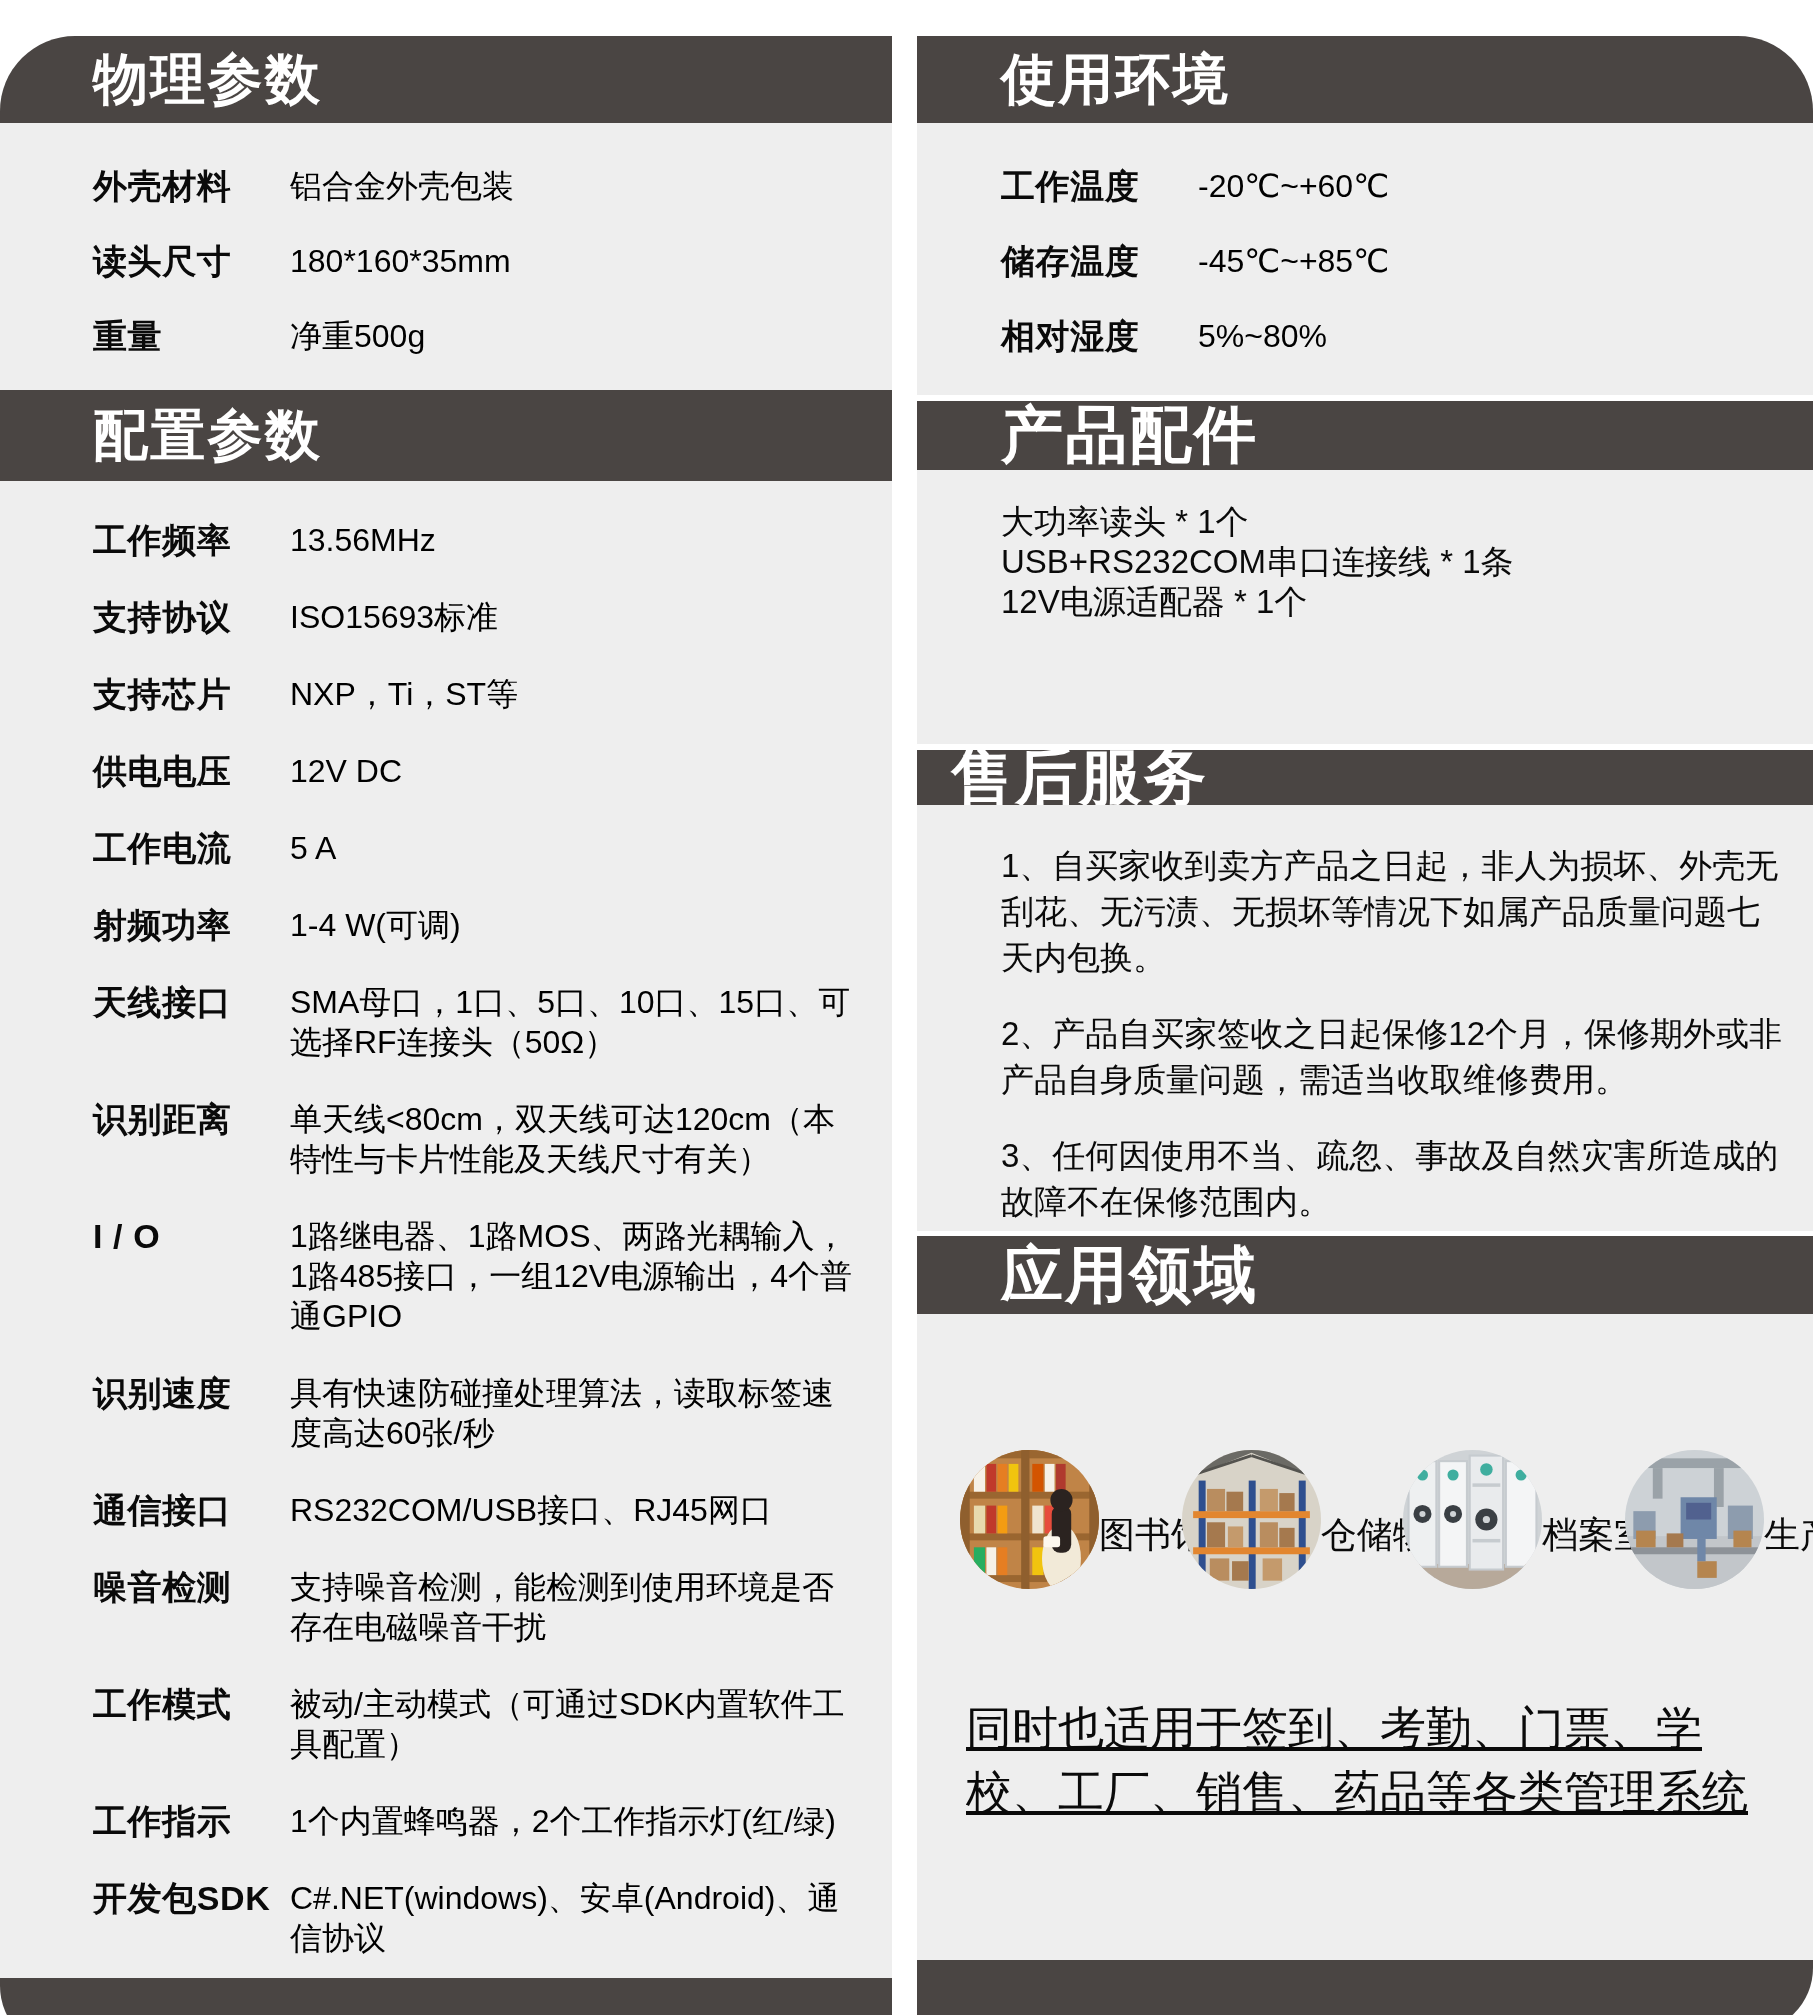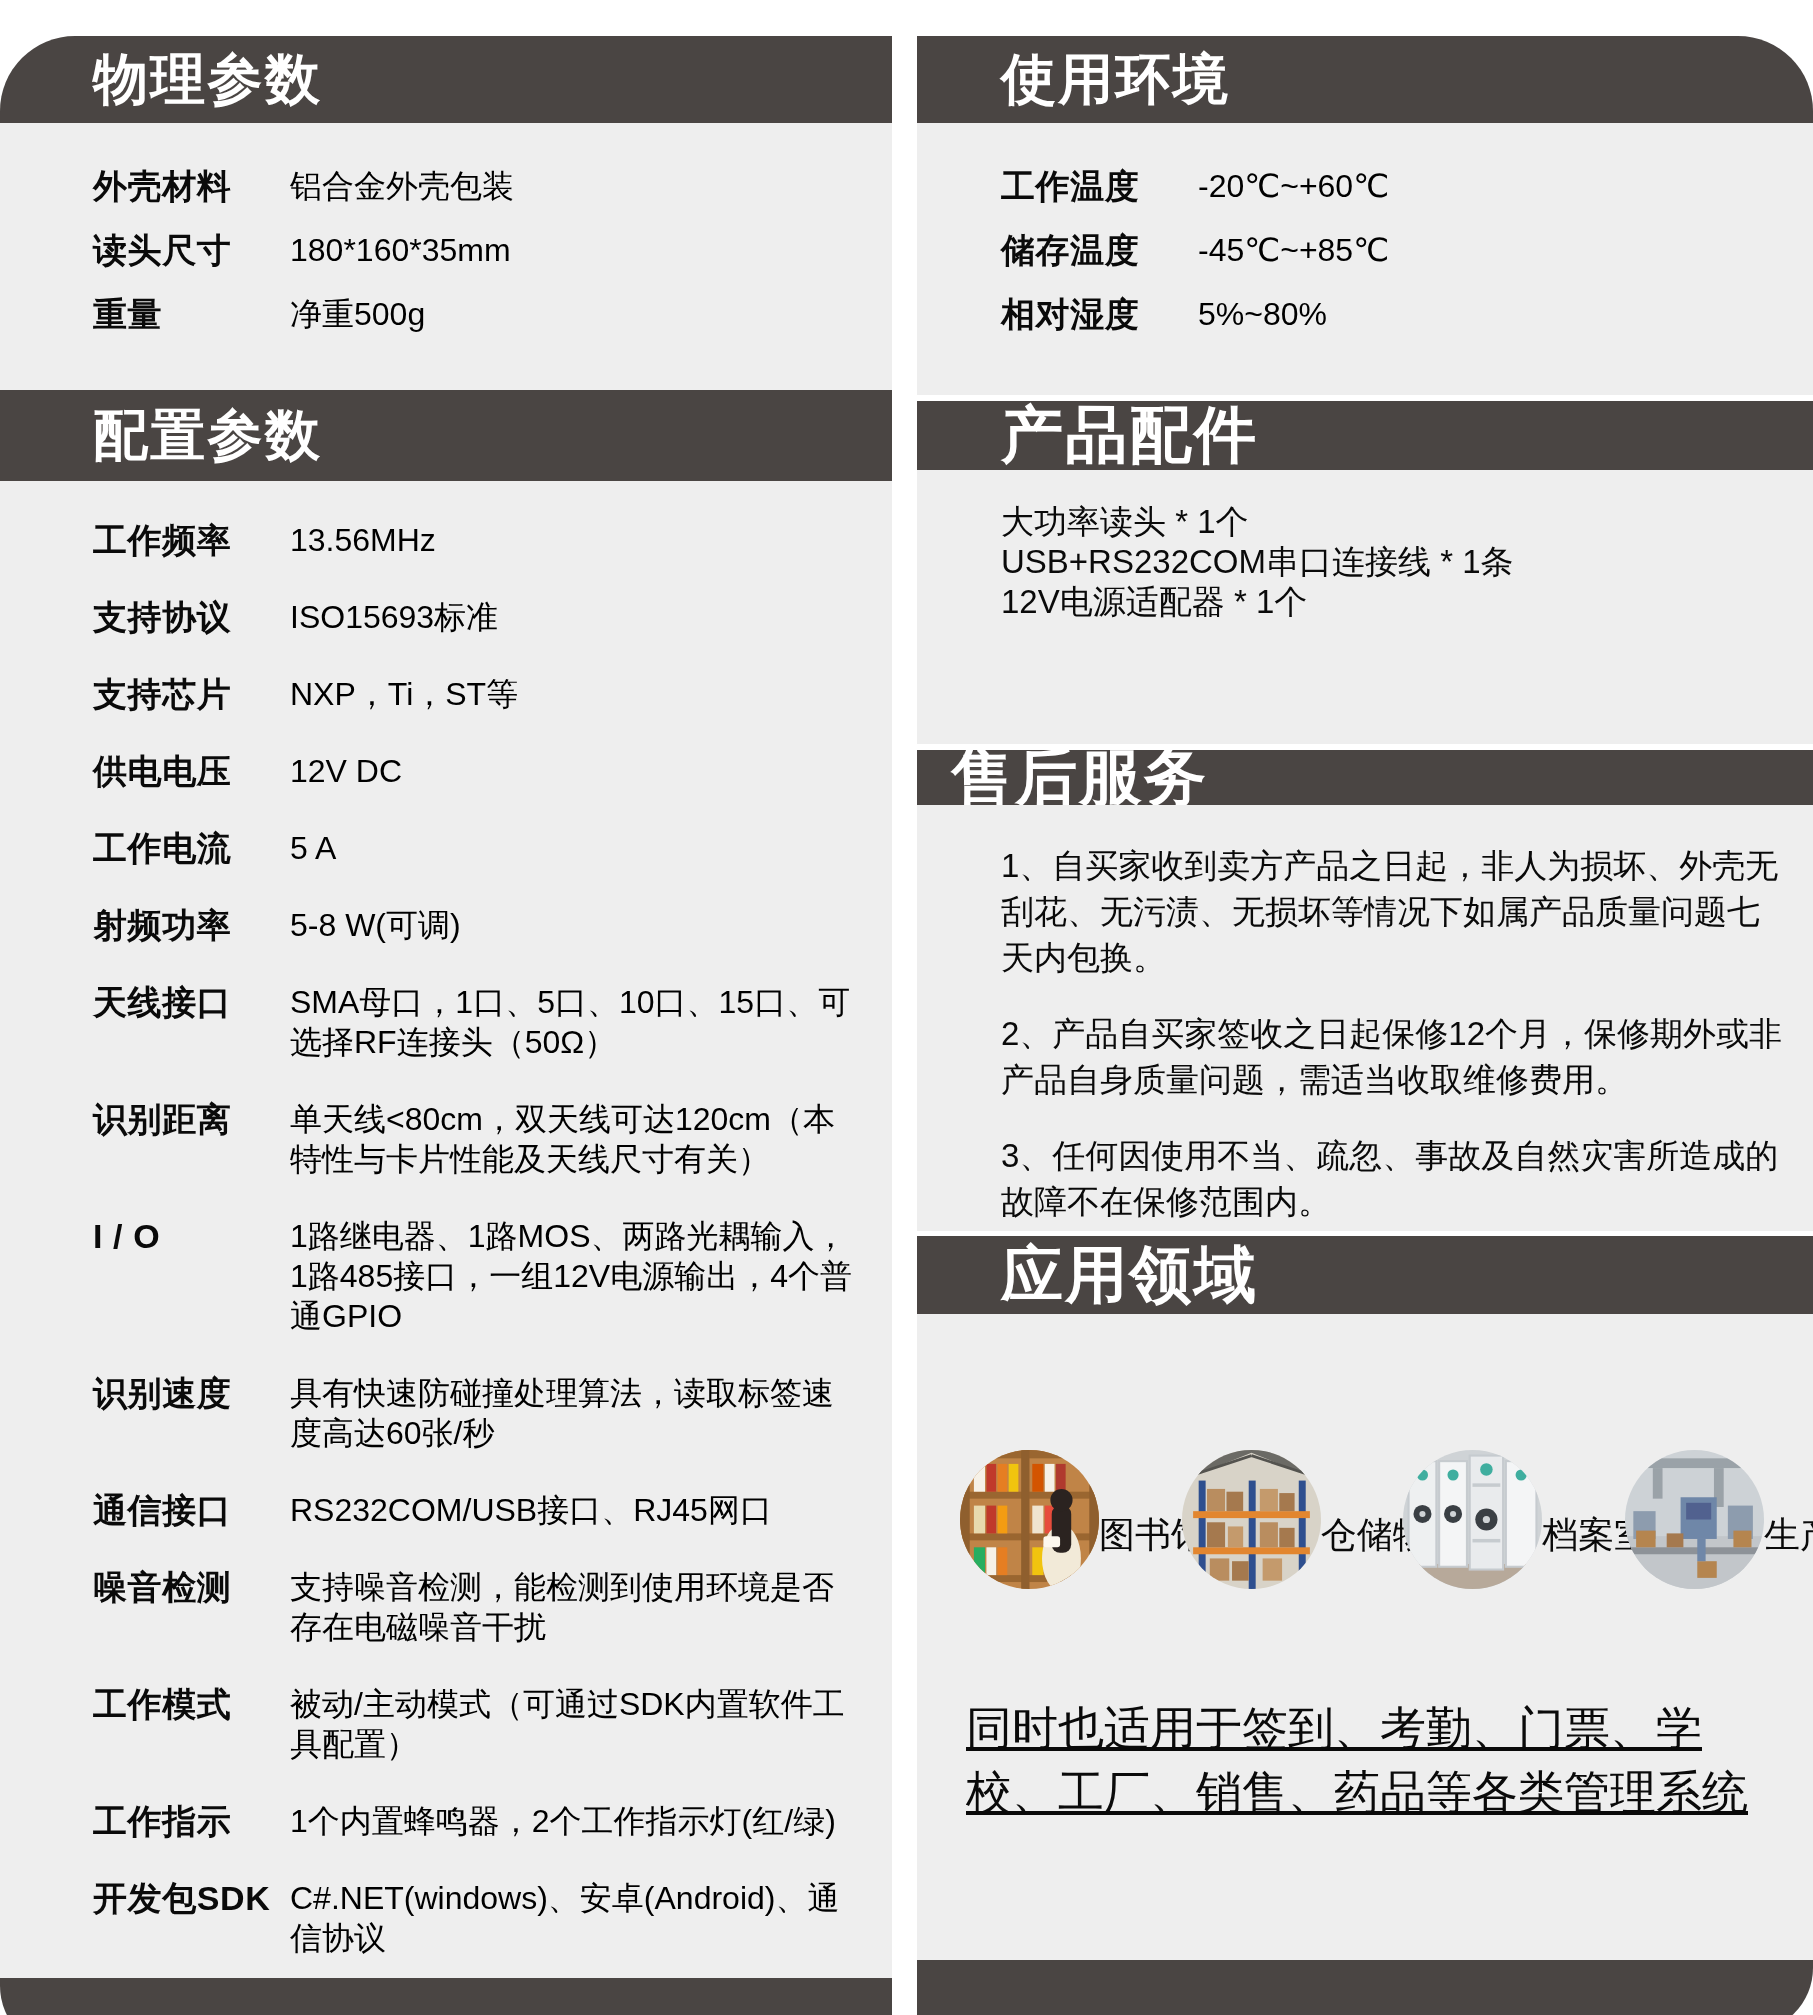--- a/index.html
+++ b/index.html
@@ -18,21 +18,21 @@
   .band.mid-right{padding-left:84px;}
   .foot{flex:0 0 auto;height:72px;background:#4a4543;}
   .foot.left-corner{border-radius:0 0 0 64px;}
   .foot.right-corner{border-radius:0 0 64px 0;}
 
   .panel{background:#eeeeee;flex:0 0 auto;box-sizing:border-box;}
   .spacer{background:#ffffff;flex:0 0 auto;height:5.8px;}
 
   .spec-rows{display:flex;flex-direction:column;}
   .p-phys{height:267px;padding:43px 29px 0 93px;}
-  .p-phys .spec-rows,.p-env .spec-rows{gap:24px;}
+  .p-phys .spec-rows,.p-env .spec-rows{gap:35px;}
   .p-conf{height:1497px;padding:39px 30px 0 93px;}
   .p-conf .spec-rows{gap:37px;}
   .p-env{height:272px;padding:43px 29px 0 84px;}
 
   .spec-row{display:flex;align-items:flex-start;line-height:40px;}
   .spec-label{flex:0 0 197px;font-weight:700;font-size:34px;letter-spacing:0.6px;}
   .spec-value{flex:1;font-size:32px;color:#000000;}
 
   .p-acc{height:274px;padding:32px 29px 0 84px;}
   .acc-list{display:flex;flex-direction:column;}
@@ -98,21 +98,21 @@
         <div class="spec-row">
           <span class="spec-label">供电电压</span>
           <span class="spec-value">12V DC</span>
         </div>
         <div class="spec-row">
           <span class="spec-label">工作电流</span>
           <span class="spec-value">5 A</span>
         </div>
         <div class="spec-row">
           <span class="spec-label">射频功率</span>
-          <span class="spec-value">5-8 W(可调)</span>
+          <span class="spec-value">1-4 W(可调)</span>
         </div>
         <div class="spec-row">
           <span class="spec-label">天线接口</span>
           <span class="spec-value">SMA母口，1口、5口、10口、15口、可选择RF连接头（50Ω）</span>
         </div>
         <div class="spec-row">
           <span class="spec-label">识别距离</span>
           <span class="spec-value">单天线&lt;80cm，双天线可达120cm（本特性与卡片性能及天线尺寸有关）</span>
         </div>
         <div class="spec-row">

